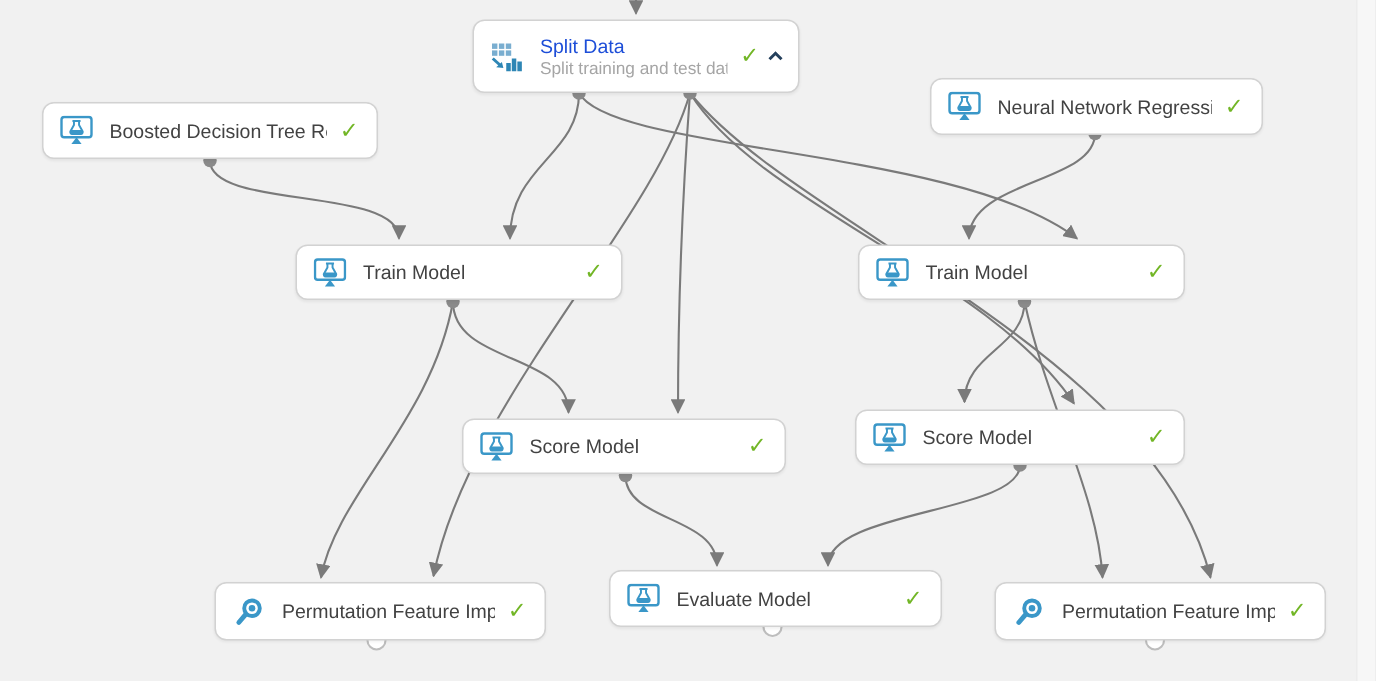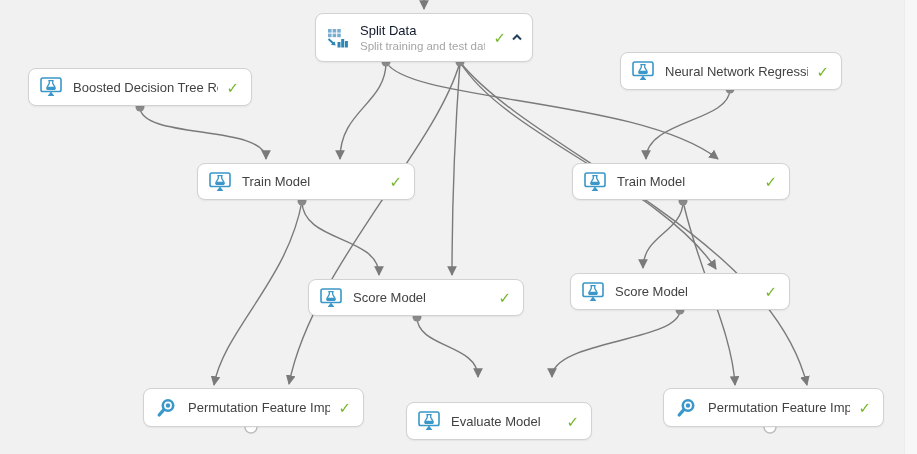--- a/index.html
+++ b/index.html
@@ -20,21 +20,21 @@
   .node .nlabel{
     margin-left:11px;font-size:13px;color:#424242;
     white-space:nowrap;overflow:hidden;flex:1 1 auto;
   }
   .node .ncheck{
     flex:0 0 auto;margin:0 12px 0 8px;color:#72b626;
     font-size:15px;font-weight:bold;line-height:1;
   }
   .node.tall .ncheck{margin-right:6px;}
   .titles{display:flex;flex-direction:column;margin-left:11px;flex:1 1 auto;overflow:hidden;}
-  .titles .t1{font-size:13px;color:#0f172a;white-space:nowrap;}
+  .titles .t1{font-size:13px;color:#1d4ed8;white-space:nowrap;}
   .titles .t2{font-size:11.5px;color:#a5a5a5;white-space:nowrap;margin-top:2px;}
   .chev{flex:0 0 auto;margin-right:10px;display:flex;align-items:center;cursor:pointer;}
   .scroll-track{
     position:absolute;right:0;top:0;width:12px;height:454px;z-index:3;
     background:#f7f7f7;border-left:1px solid #ececec;
   }
 </style>
 </head>
 <body>
 
@@ -193,21 +193,21 @@
       <svg width="22" height="22" viewBox="0 0 22 22">
         <circle cx="13" cy="8.5" r="5.2" fill="#ffffff" stroke="#3a97c8" stroke-width="2.6"></circle>
         <circle cx="13" cy="8.5" r="2.2" fill="#3a97c8"></circle>
         <line x1="8.8" y1="12.6" x2="4.2" y2="18" stroke="#3a97c8" stroke-width="3.2" stroke-linecap="round"></line>
       </svg>
     </span>
     <span class="nlabel">Permutation Feature Import...</span>
     <span class="ncheck">✓</span>
   </div>
 
-  <div class="node" style="left:406px;top:402px;width:186px;height:38px;">
+  <div class="node" style="left:406px;top:380px;width:222px;height:38px;">
     <span class="nicon">
       <svg width="22" height="20" viewBox="0 0 22 20">
         <rect x="1" y="1" width="20" height="13.5" rx="1.8" fill="#ffffff" stroke="#3a97c8" stroke-width="1.6"></rect>
         <path d="M8.3,3.6 h5.4 M9.3,3.6 V6.4 L6.9,10.6 A1.4,1.4 0 0 0 8.1,12.4 h5.8 A1.4,1.4 0 0 0 15.1,10.6 L12.7,6.4 V3.6" fill="none" stroke="#3a97c8" stroke-width="1.3"></path>
         <path d="M7.6,9.7 h6.8 l0.8,1.3 a0.9,0.9 0 0 1 -0.8,1.4 h-6.8 a0.9,0.9 0 0 1 -0.8,-1.4 z" fill="#3a97c8"></path>
         <polygon points="11,14.5 7.6,19 14.4,19" fill="#3a97c8"></polygon>
       </svg>
     </span>
     <span class="nlabel">Evaluate Model</span>
     <span class="ncheck">✓</span>

